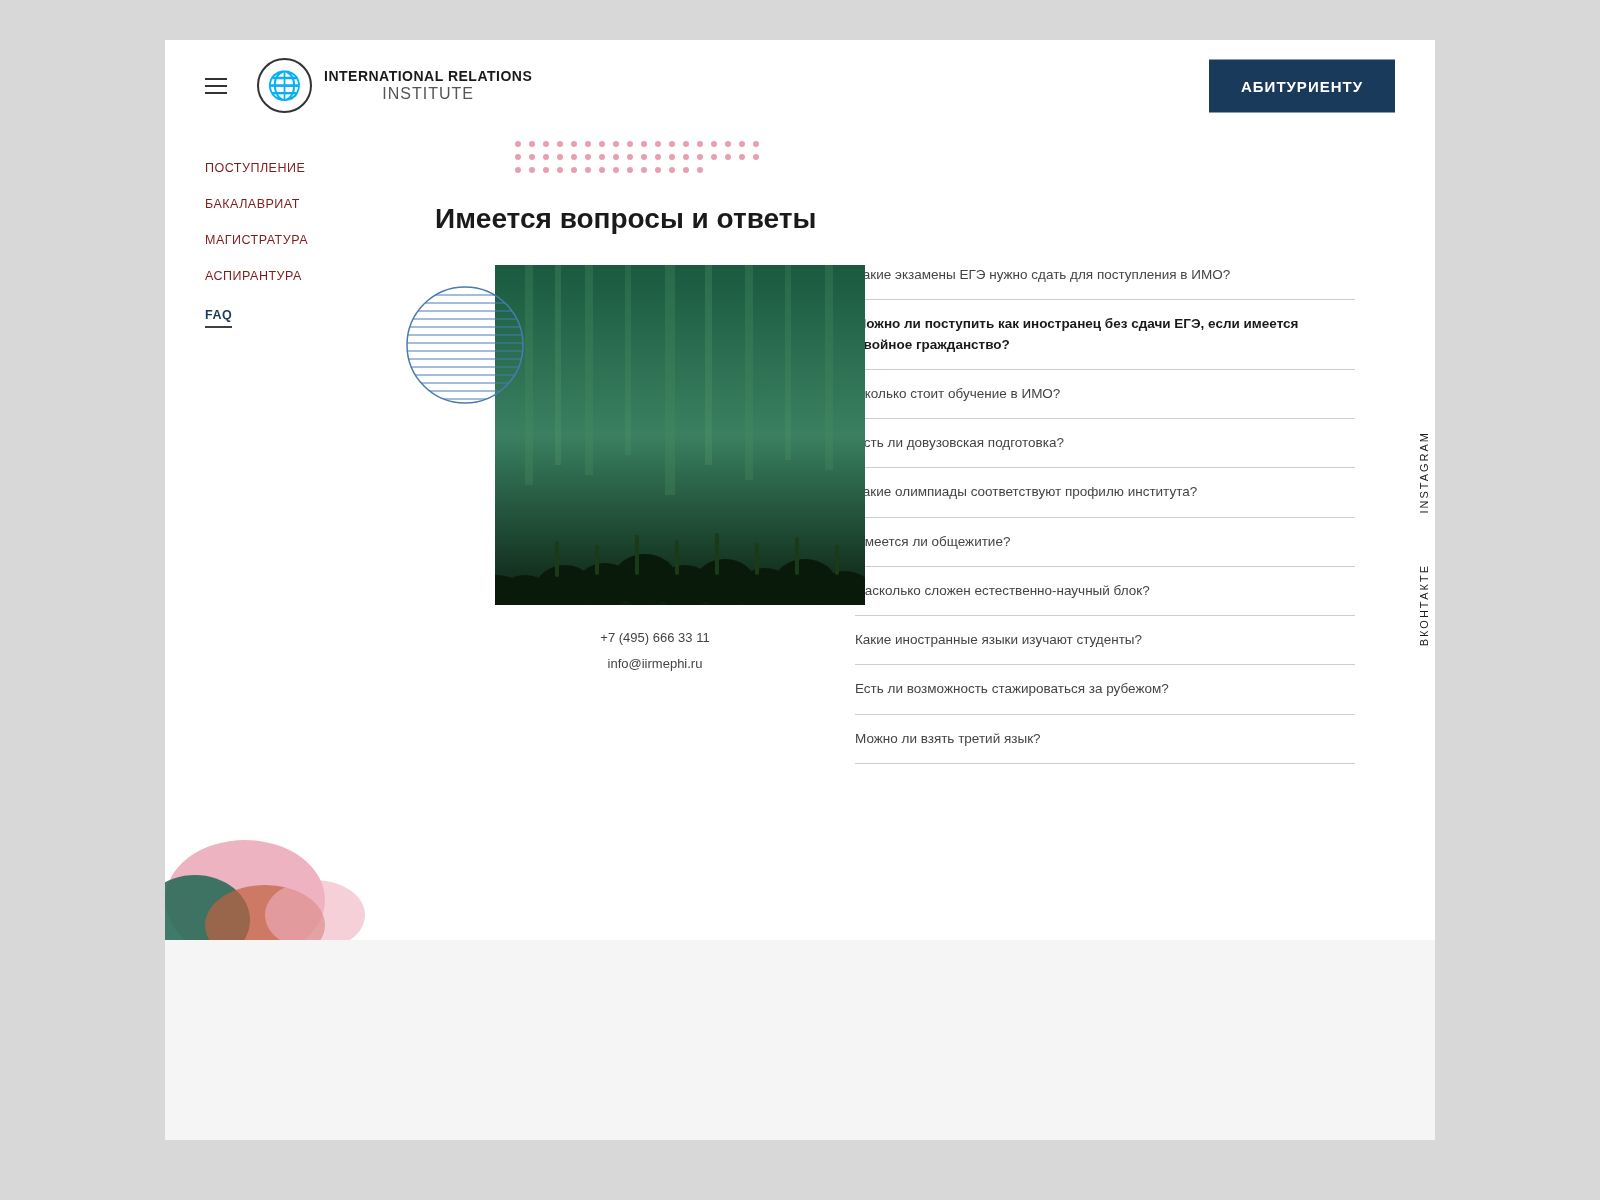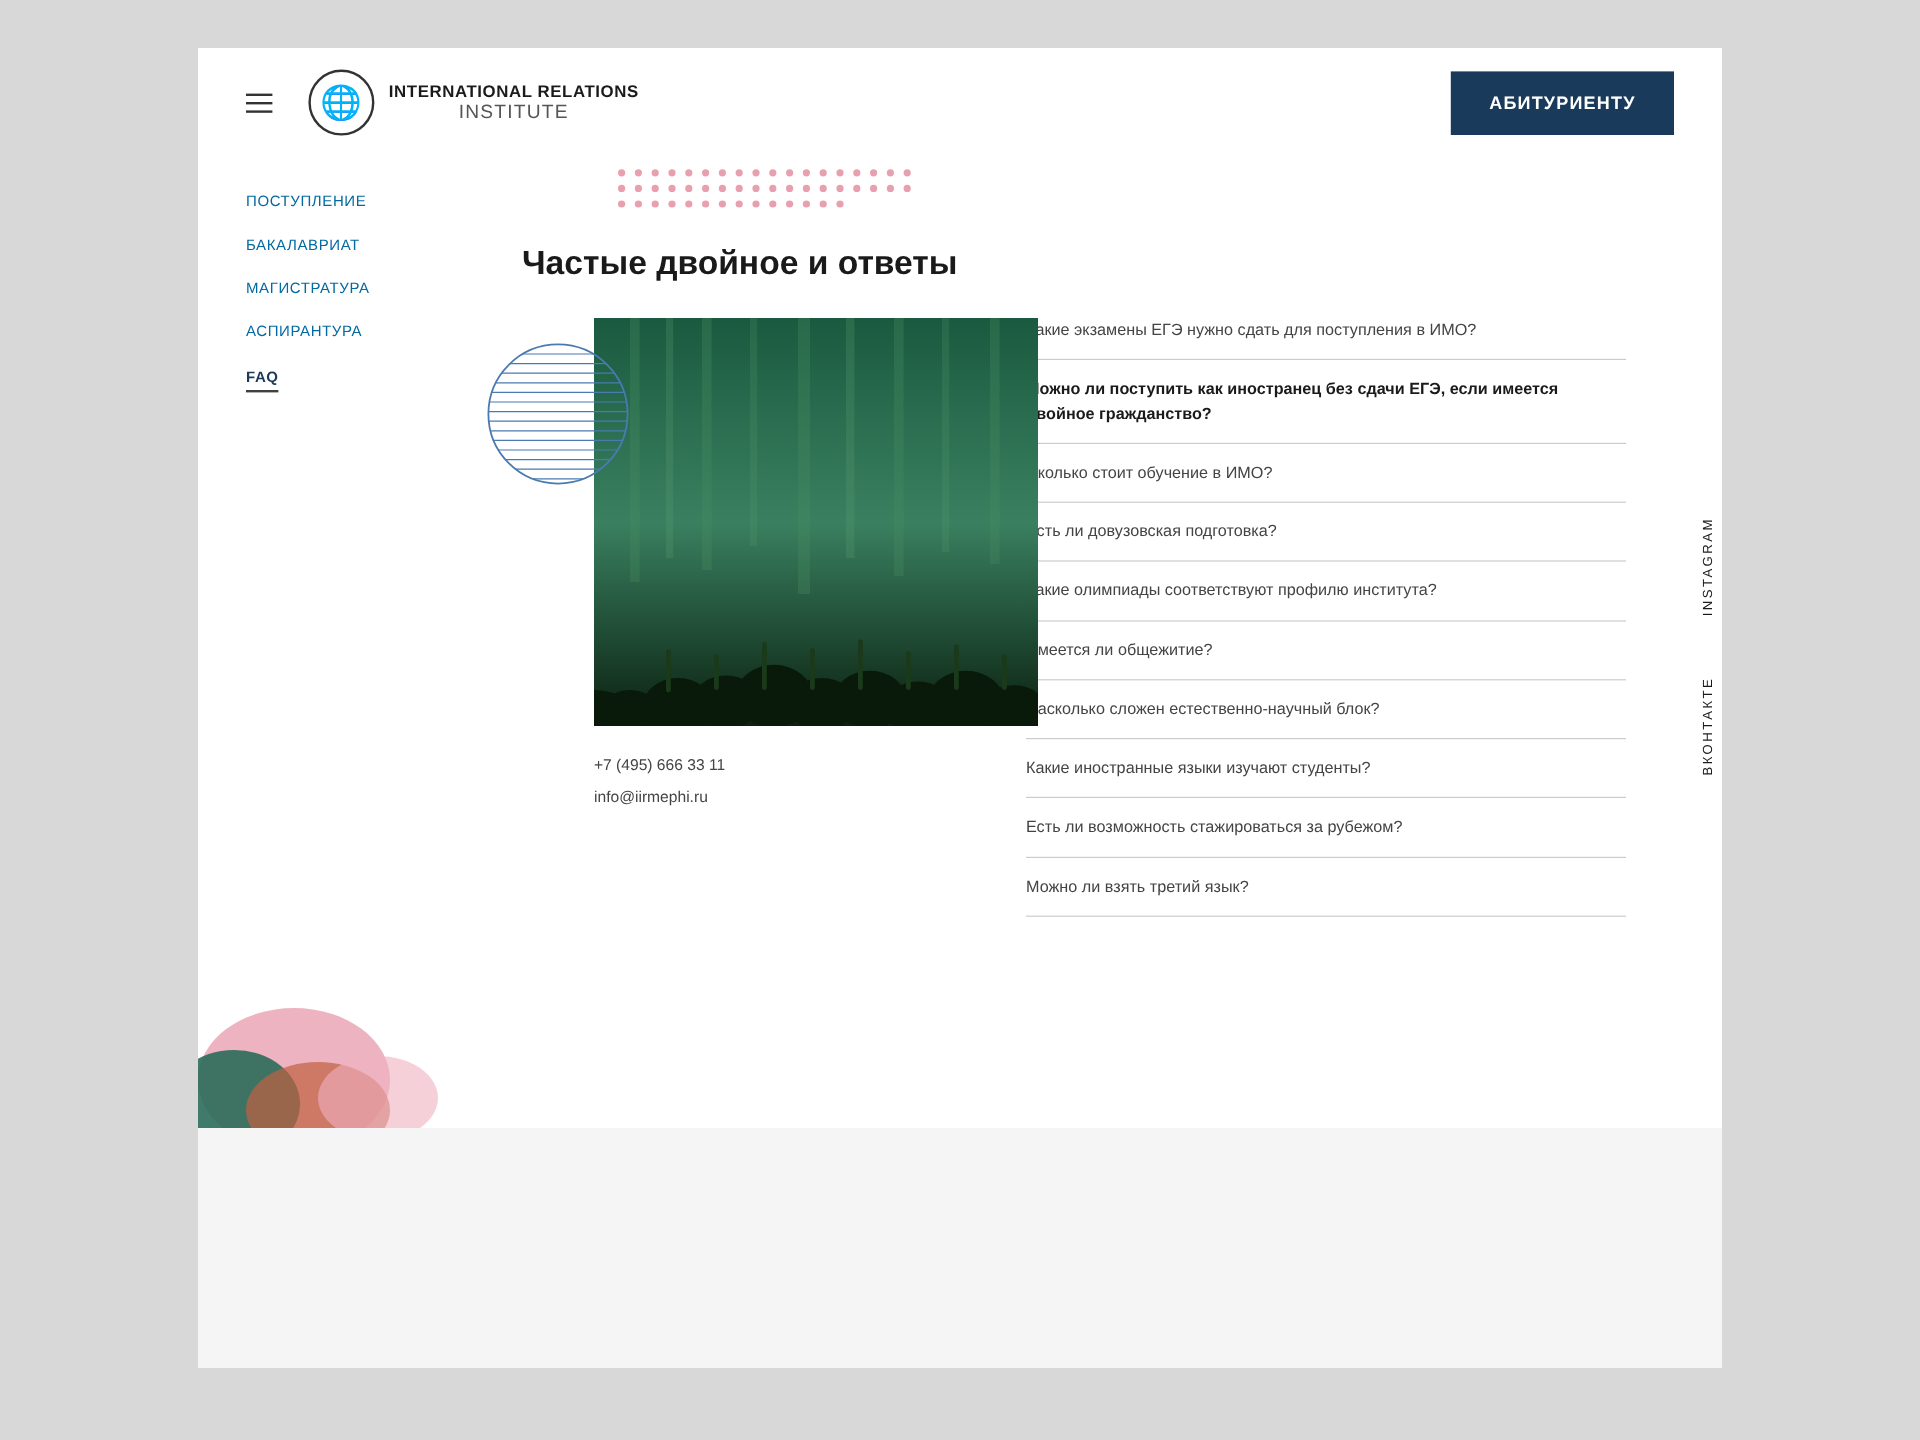--- a/index.html
+++ b/index.html
@@ -119,21 +119,21 @@
     
     .sidebar {
       width: 250px;
       padding: 30px 40px;
       flex-shrink: 0;
     }
 
     .nav-item {
       display: block;
       font-size: 12.5px;
-      color: #0369a1;
+      color: #7f1d1d;
       text-decoration: none;
       margin-bottom: 22px;
       letter-spacing: 0.5px;
       cursor: pointer;
       text-transform: uppercase;
     }
 
     .nav-item.active {
       color: #1a3a5c;
       font-weight: bold;
@@ -180,20 +180,21 @@
     
     .content-columns {
       display: flex;
       gap: 40px;
     }
 
     .left-column {
       width: 380px;
       flex-shrink: 0;
       position: relative;
+      text-align: center;
     }
 
     
     .circle-decoration {
       position: absolute;
       left: -30px;
       top: 20px;
       width: 120px;
       height: 120px;
       border-radius: 50%;
@@ -382,21 +383,21 @@
               <span class="dot"></span>
               <span class="dot"></span>
               <span class="dot"></span>
               <span class="dot"></span>
               <span class="dot"></span>
               <span class="dot"></span>
               <span class="dot"></span>
           </div>
         </div>
 
-        <h1 class="page-title">Частые двойное и ответы</h1>
+        <h1 class="page-title">Имеется вопросы и ответы</h1>
 
         <div class="content-columns">
 
           <div class="left-column">
 
             <div class="circle-decoration">
               <svg viewBox="0 0 120 120" xmlns="http://www.w3.org/2000/svg">
                 <defs>
                   <clipPath id="circleClip">
                     <circle cx="60" cy="60" r="58"></circle>

